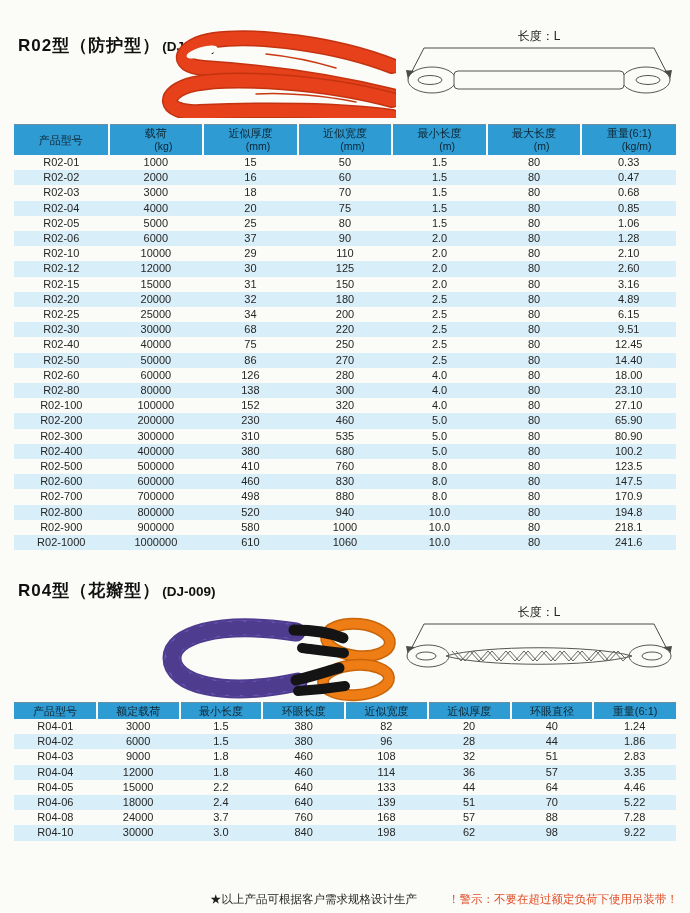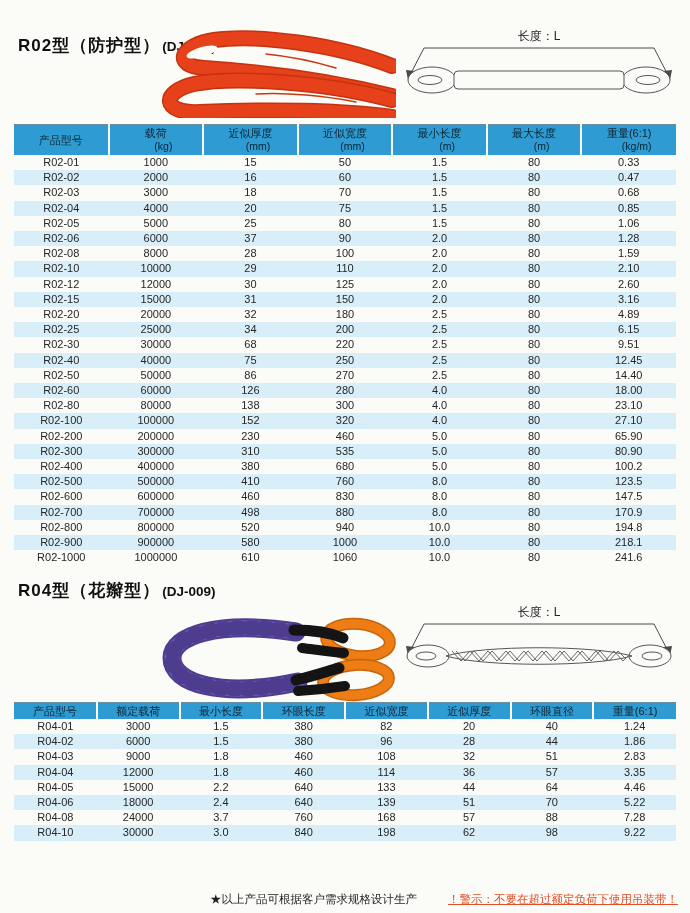--- a/index.html
+++ b/index.html
@@ -36,21 +36,21 @@
     font-size:11px;text-align:center;height:15.2px;line-height:15.2px;
     padding:0;color:#262626;overflow:hidden;white-space:nowrap;
   }
   .datatable tbody tr:nth-child(even){background:#d8eef8;}
   #table1{top:124px;}
   #table1 thead th{height:30px;}
   #table2{top:702px;}
   #table2 thead th{height:16px;}
 
   .footnote{position:absolute;top:892px;left:210px;font-size:11.5px;color:#1e1e1e;white-space:nowrap;text-align:right;}
-  .warning{position:absolute;top:892px;left:448px;font-size:11.5px;color:#e24e28;white-space:nowrap;text-decoration:underline;}
+  .warning{position:absolute;top:892px;left:448px;font-size:11.5px;color:#e24e28;white-space:nowrap;}
 
   svg text{font-family:"Liberation Sans", sans-serif;}
 </style>
 </head>
 <body>
 
 <div class="sec-title" id="title1">
   <span class="main">R02型（防护型）</span><span class="code">(DJ-008)</span>
 </div>
 
@@ -164,29 +164,20 @@
         <td>1.06</td>
       </tr>
       <tr>
         <td>R02-06</td>
         <td>6000</td>
         <td>37</td>
         <td>90</td>
         <td>2.0</td>
         <td>80</td>
         <td>1.28</td>
-      </tr>
-      <tr>
-        <td>R02-08</td>
-        <td>8000</td>
-        <td>28</td>
-        <td>100</td>
-        <td>2.0</td>
-        <td>80</td>
-        <td>1.59</td>
       </tr>
       <tr>
         <td>R02-10</td>
         <td>10000</td>
         <td>29</td>
         <td>110</td>
         <td>2.0</td>
         <td>80</td>
         <td>2.10</td>
       </tr>

